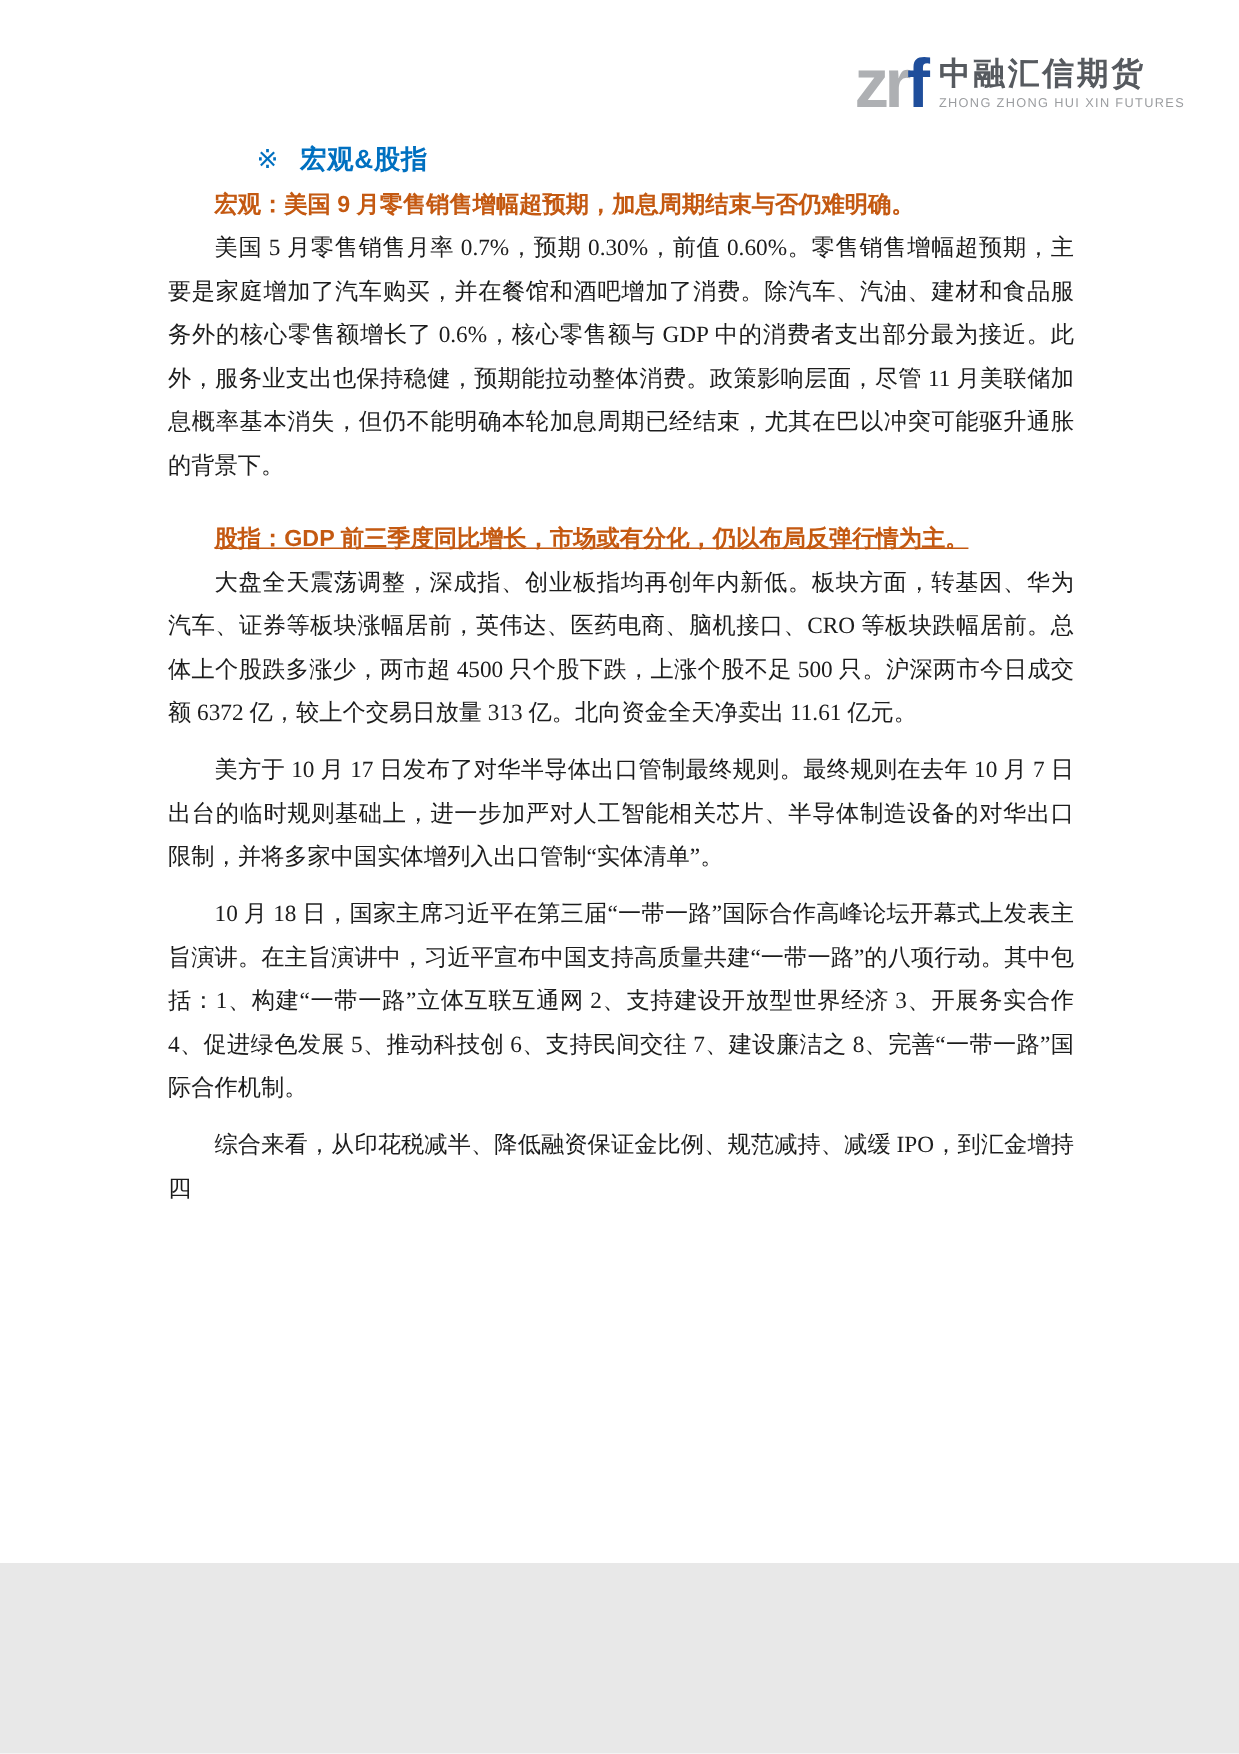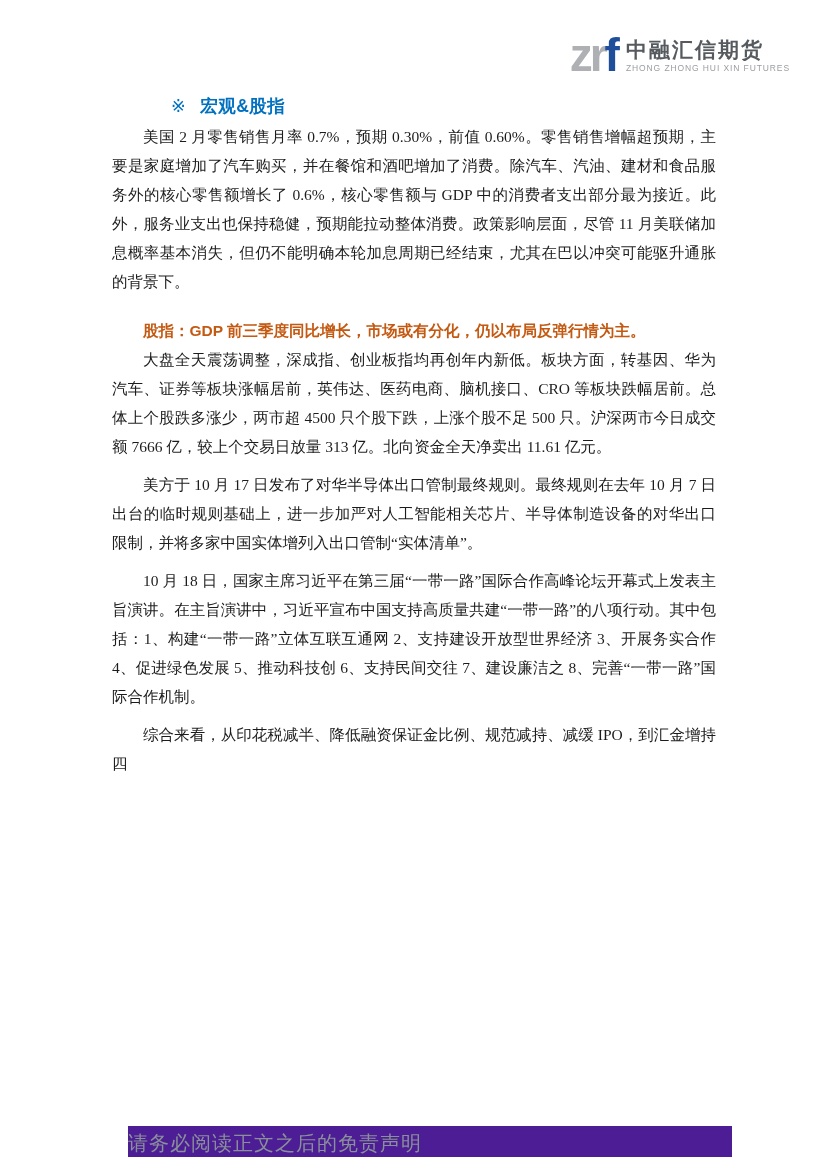--- a/index.html
+++ b/index.html
@@ -1,20 +1,20 @@
 <!DOCTYPE html>
 <html><head>
 <meta charset="utf-8">
 <style>
   * { box-sizing: border-box; }
   html, body { margin: 0; padding: 0; background: #e8e8e8; }
   .page {
     position: relative;
     width: 826px;
-    height: 1169px;
+    height: 1042px;
     margin: 0 auto;
     background: #ffffff;
     overflow: hidden;
     font-family: "Liberation Serif", "DejaVu Serif", serif;
     color: #1c1c1c;
   }
 
   
   .brand {
     position: absolute;
@@ -72,21 +72,21 @@
   }
   .sec-heading {
     margin: 0;
     font-family: "Liberation Sans", "DejaVu Sans", sans-serif;
     font-weight: bold;
     font-size: 15.5px;
     line-height: 29px;
     color: #c45911;
     text-indent: 2em;
   }
-  .sec2 { margin-top: 20px; }
+  .sec2 { margin-top: 20px; text-decoration: underline; }
   .body-para {
     margin: 0 0 9px 0;
     font-size: 15.5px;
     line-height: 29px;
     text-align: justify;
     text-indent: 2em;
     color: #1c1c1c;
     word-break: break-all;
   }
 
@@ -114,26 +114,27 @@
       <div class="logo-cn">中融汇信期货</div>
       <div class="logo-en">ZHONG ZHONG HUI XIN FUTURES</div>
     </div>
   </div>
 
   <h1 class="page-title"><span class="title-mark">※</span><span>宏观&amp;股指</span></h1>
 
   <div class="content">
 
     <section>
-      <p class="body-para">美国 2 月零售销售月率 0.7%，预期 0.30%，前值 0.60%。零售销售增幅超预期，主要是家庭增加了汽车购买，并在餐馆和酒吧增加了消费。除汽车、汽油、建材和食品服务外的核心零售额增长了 0.6%，核心零售额与 GDP 中的消费者支出部分最为接近。此外，服务业支出也保持稳健，预期能拉动整体消费。政策影响层面，尽管 11 月美联储加息概率基本消失，但仍不能明确本轮加息周期已经结束，尤其在巴以冲突可能驱升通胀的背景下。</p>
+      <h2 class="sec-heading">宏观：美国 9 月零售销售增幅超预期，加息周期结束与否仍难明确。</h2>
+      <p class="body-para">美国 5 月零售销售月率 0.7%，预期 0.30%，前值 0.60%。零售销售增幅超预期，主要是家庭增加了汽车购买，并在餐馆和酒吧增加了消费。除汽车、汽油、建材和食品服务外的核心零售额增长了 0.6%，核心零售额与 GDP 中的消费者支出部分最为接近。此外，服务业支出也保持稳健，预期能拉动整体消费。政策影响层面，尽管 11 月美联储加息概率基本消失，但仍不能明确本轮加息周期已经结束，尤其在巴以冲突可能驱升通胀的背景下。</p>
     </section>
 
     <section>
       <h2 class="sec-heading sec2">股指：GDP 前三季度同比增长，市场或有分化，仍以布局反弹行情为主。</h2>
-      <p class="body-para">大盘全天震荡调整，深成指、创业板指均再创年内新低。板块方面，转基因、华为汽车、证券等板块涨幅居前，英伟达、医药电商、脑机接口、CRO 等板块跌幅居前。总体上个股跌多涨少，两市超 4500 只个股下跌，上涨个股不足 500 只。沪深两市今日成交额 7666 亿，较上个交易日放量 313 亿。北向资金全天净卖出 11.61 亿元。</p>
+      <p class="body-para">大盘全天震荡调整，深成指、创业板指均再创年内新低。板块方面，转基因、华为汽车、证券等板块涨幅居前，英伟达、医药电商、脑机接口、CRO 等板块跌幅居前。总体上个股跌多涨少，两市超 4500 只个股下跌，上涨个股不足 500 只。沪深两市今日成交额 6372 亿，较上个交易日放量 313 亿。北向资金全天净卖出 11.61 亿元。</p>
       <p class="body-para">美方于 10 月 17 日发布了对华半导体出口管制最终规则。最终规则在去年 10 月 7 日出台的临时规则基础上，进一步加严对人工智能相关芯片、半导体制造设备的对华出口限制，并将多家中国实体增列入出口管制“实体清单”。</p>
       <p class="body-para">10 月 18 日，国家主席习近平在第三届“一带一路”国际合作高峰论坛开幕式上发表主旨演讲。在主旨演讲中，习近平宣布中国支持高质量共建“一带一路”的八项行动。其中包括：1、构建“一带一路”立体互联互通网 2、支持建设开放型世界经济 3、开展务实合作 4、促进绿色发展 5、推动科技创 6、支持民间交往 7、建设廉洁之 8、完善“一带一路”国际合作机制。</p>
       <p class="body-para">综合来看，从印花税减半、降低融资保证金比例、规范减持、减缓 IPO，到汇金增持四</p>
     </section>
 
   </div>
 
   <div class="footer">请务必阅读正文之后的免责声明</div>
 
 </div>

